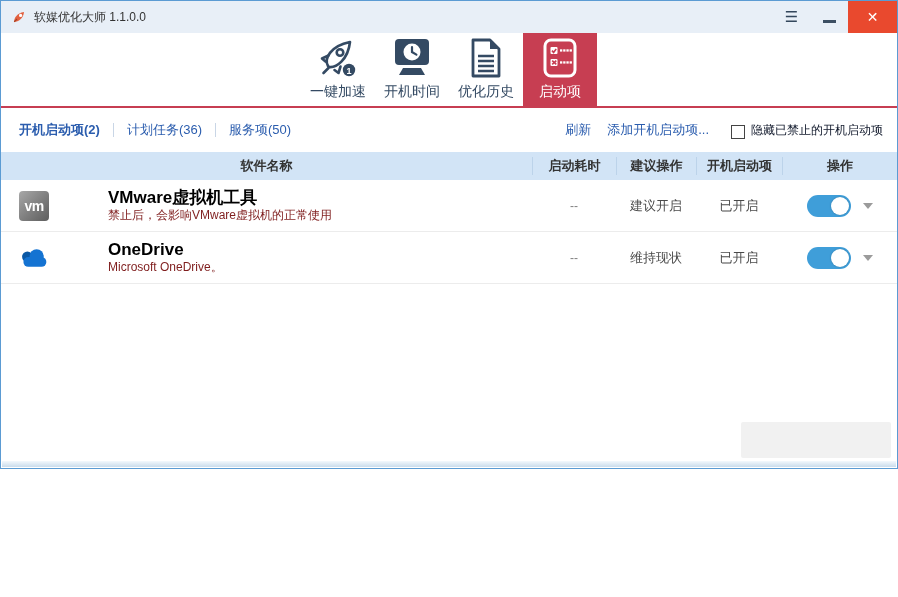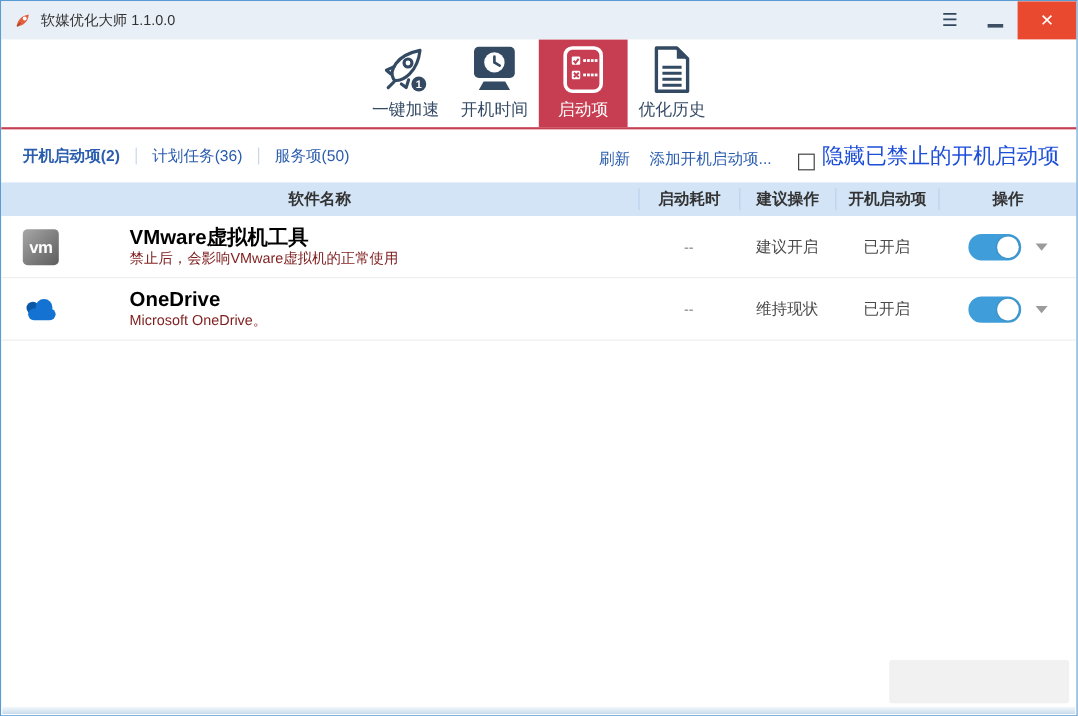--- a/index.html
+++ b/index.html
@@ -1,18 +1,18 @@
 <!DOCTYPE html>
 <html><head>
 <meta charset="utf-8">
 <style>
   * { margin:0; padding:0; box-sizing:border-box; }
   html,body { width:898px; height:597px; }
   body { font-family:"Liberation Sans","DejaVu Sans",sans-serif; background:#fff; }
-  .window { position:relative; width:898px; height:597px; border:1px solid #5b9bd3; background:#fff;
+  .window { position:relative; width:898px; height:469px; border:1px solid #5b9bd3; background:#fff;
             display:flex; flex-direction:column; overflow:hidden; }
 
   
   .titlebar { height:32px; background:#e8eff7; display:flex; align-items:center; padding-left:10px; flex:0 0 auto; }
   .app-icon { width:16px; height:16px; margin-right:7px; flex:0 0 auto; }
   .win-title { font-size:12px; color:#333; }
   .tb-spacer { flex:1; }
   .tb-btn { width:38px; height:32px; display:flex; align-items:center; justify-content:center;
             color:#33475c; cursor:default; }
   .tb-menu { font-size:15px; font-weight:bold; letter-spacing:-1px; }
@@ -31,21 +31,21 @@
 
   
   .filterbar { height:44px; display:flex; align-items:center; padding:0 14px 0 18px; flex:0 0 auto; background:#fff; }
   .subtab { font-size:13px; color:#2b5dae; cursor:default; }
   .subtab.selected { font-weight:bold; }
   .tab-sep { width:1px; height:14px; background:#c9d6e6; margin:0 13px; }
   .fb-right { margin-left:auto; display:flex; align-items:flex-end; }
   .link { font-size:13px; color:#2b5dae; cursor:default; }
   .link + .link { margin-left:16px; }
   .checkbox { width:14px; height:14px; border:1px solid #444; background:#fff; margin:0 6px 0 22px; flex:0 0 auto; }
-  .cb-label { font-size:18px; color:#1d4ed8; }
+  .cb-label { font-size:12px; color:#0f172a; }
 
   
   .thead { height:28px; background:#d2e4f6; display:flex; align-items:center; flex:0 0 auto; }
   .th { font-size:13px; font-weight:bold; color:#333; text-align:center; }
   .col-name { flex:1; }
   .col-time { width:84px; }
   .col-suggest { width:80px; }
   .col-status { width:86px; }
   .col-op { width:115px; }
   .thead .col-time, .thead .col-suggest, .thead .col-status, .thead .col-op { border-left:1px solid #bcd3ea; }
@@ -121,20 +121,33 @@
         <svg width="44" height="42" viewBox="0 0 44 42">
           <rect x="5" y="2" width="34" height="26" rx="4" fill="#344a63"></rect>
           <circle cx="22" cy="15" r="8.5" fill="#fff"></circle>
           <path d="M22 10.2 V15 L26.4 17.6" stroke="#344a63" stroke-width="2.2" fill="none" stroke-linecap="round"></path>
           <path d="M13 31 H31 L35 38 H9 Z" fill="#344a63"></path>
         </svg>
       </span>
       <span class="nav-label">开机时间</span>
     </div>
 
+    <div class="nav-item">
+      <span class="nav-icon">
+        <svg width="36" height="42" viewBox="0 0 36 42">
+          <path d="M5 3 H22 L31 12 V39 H5 Z" fill="#fff" stroke="#344a63" stroke-width="2.8" stroke-linejoin="round"></path>
+          <path d="M22 3 L31 12 H22 Z" fill="#344a63"></path>
+          <g stroke="#344a63" stroke-width="2.4">
+            <path d="M10 19 H26 M10 24 H26 M10 29 H26 M10 34 H26"></path>
+          </g>
+        </svg>
+      </span>
+      <span class="nav-label">优化历史</span>
+    </div>
+
     <div class="nav-item selected">
       <span class="nav-icon">
         <svg width="40" height="42" viewBox="0 0 40 42">
           <rect x="5" y="3" width="30" height="36" rx="6" fill="none" stroke="#fff" stroke-width="3"></rect>
           <rect x="10.5" y="10" width="7" height="7" rx="1" fill="#fff"></rect>
           <path d="M12 13.6 L13.6 15.4 L16.2 12" stroke="#c73e52" stroke-width="1.6" fill="none"></path>
           <g fill="#fff">
             <rect x="20" y="12.3" width="2.3" height="2.3"></rect>
               <rect x="23.2" y="12.3" width="2.3" height="2.3"></rect>
             <rect x="26.4" y="12.3" width="2.3" height="2.3"></rect>
@@ -144,33 +157,20 @@
           <path d="M12.2 23.7 L16.3 27.3 M16.3 23.7 L12.2 27.3" stroke="#c73e52" stroke-width="1.6"></path>
           <g fill="#fff">
             <rect x="20" y="24.3" width="2.3" height="2.3"></rect>
               <rect x="23.2" y="24.3" width="2.3" height="2.3"></rect>
             <rect x="26.4" y="24.3" width="2.3" height="2.3"></rect>
               <rect x="29.6" y="24.3" width="2.3" height="2.3"></rect>
           </g>
         </svg>
       </span>
       <span class="nav-label">启动项</span>
-    </div>
-
-    <div class="nav-item">
-      <span class="nav-icon">
-        <svg width="36" height="42" viewBox="0 0 36 42">
-          <path d="M5 3 H22 L31 12 V39 H5 Z" fill="#fff" stroke="#344a63" stroke-width="2.8" stroke-linejoin="round"></path>
-          <path d="M22 3 L31 12 H22 Z" fill="#344a63"></path>
-          <g stroke="#344a63" stroke-width="2.4">
-            <path d="M10 19 H26 M10 24 H26 M10 29 H26 M10 34 H26"></path>
-          </g>
-        </svg>
-      </span>
-      <span class="nav-label">优化历史</span>
     </div>
 
   </div>
   <div class="nav-underline"></div>
 
   <div class="filterbar">
     <span class="subtab selected">开机启动项(2)</span>
     <span class="tab-sep"></span>
     <span class="subtab">计划任务(36)</span>
     <span class="tab-sep"></span>

